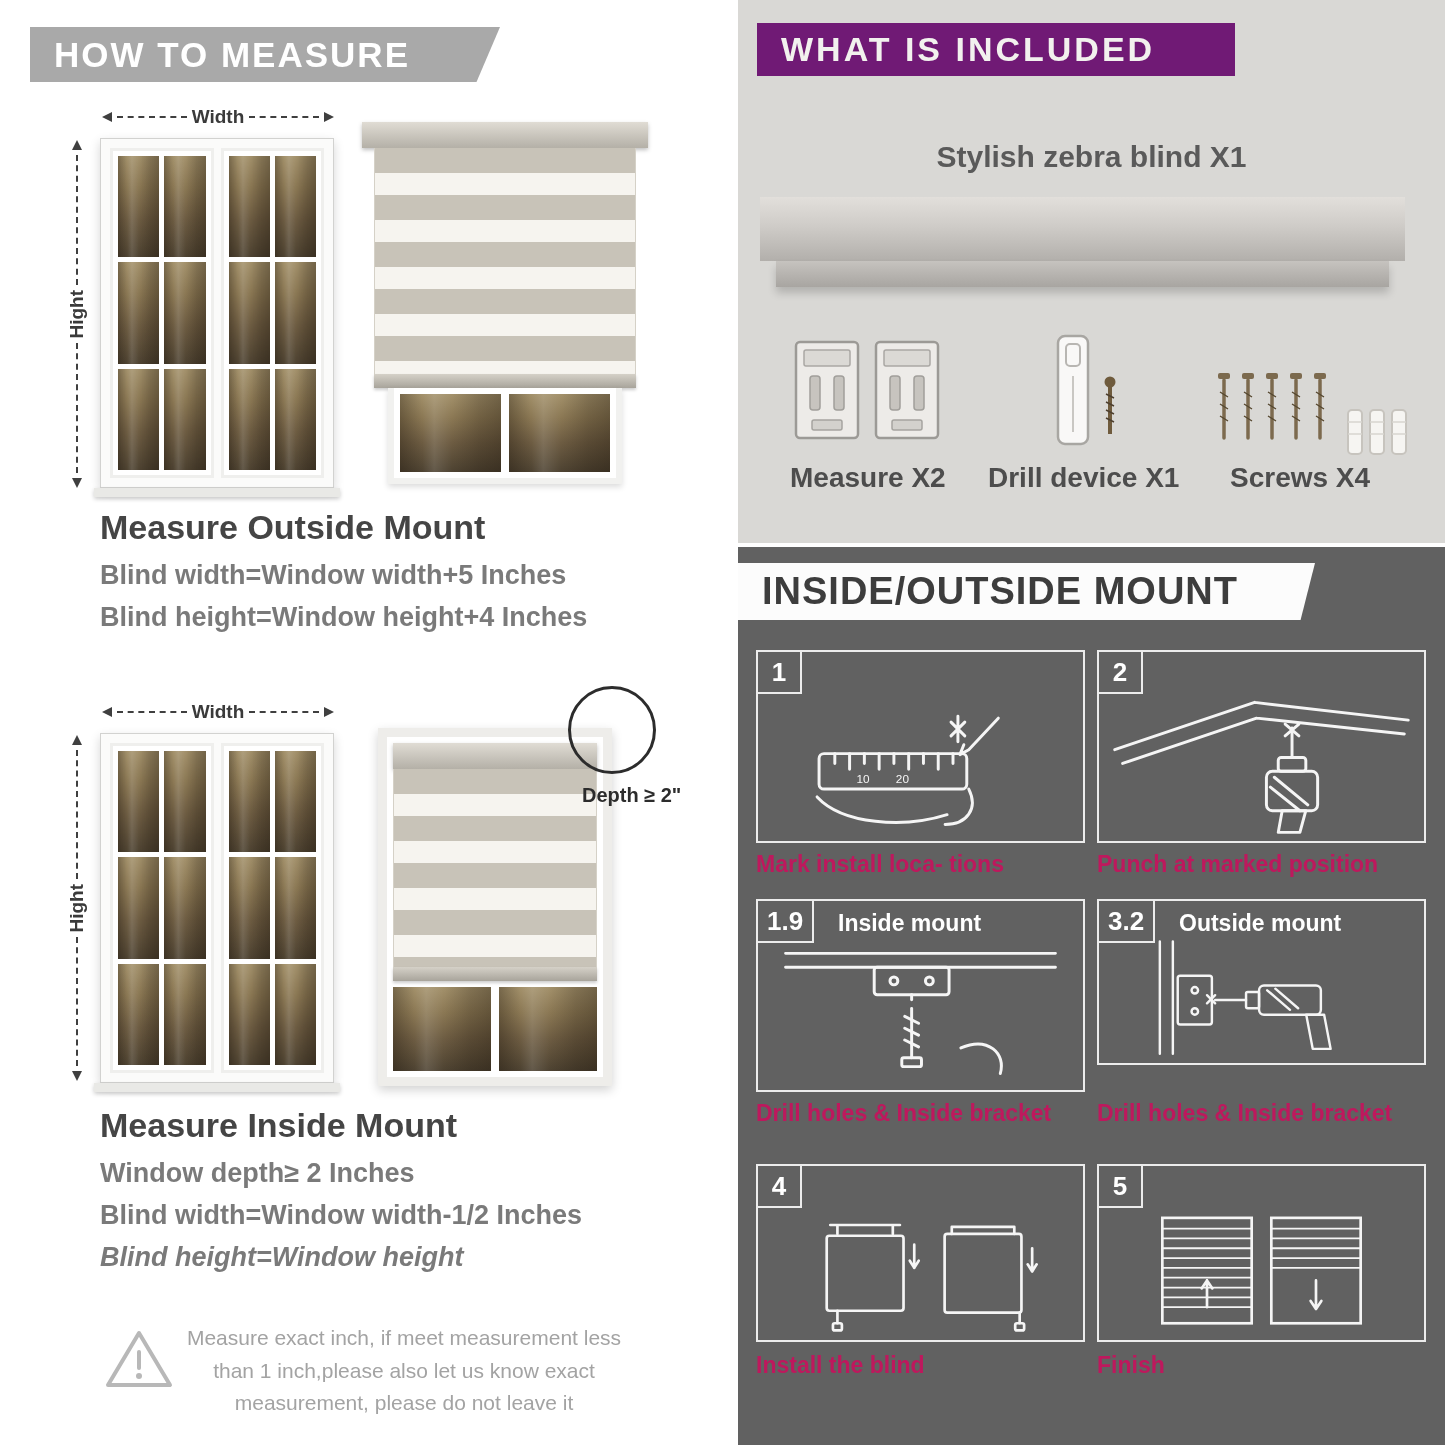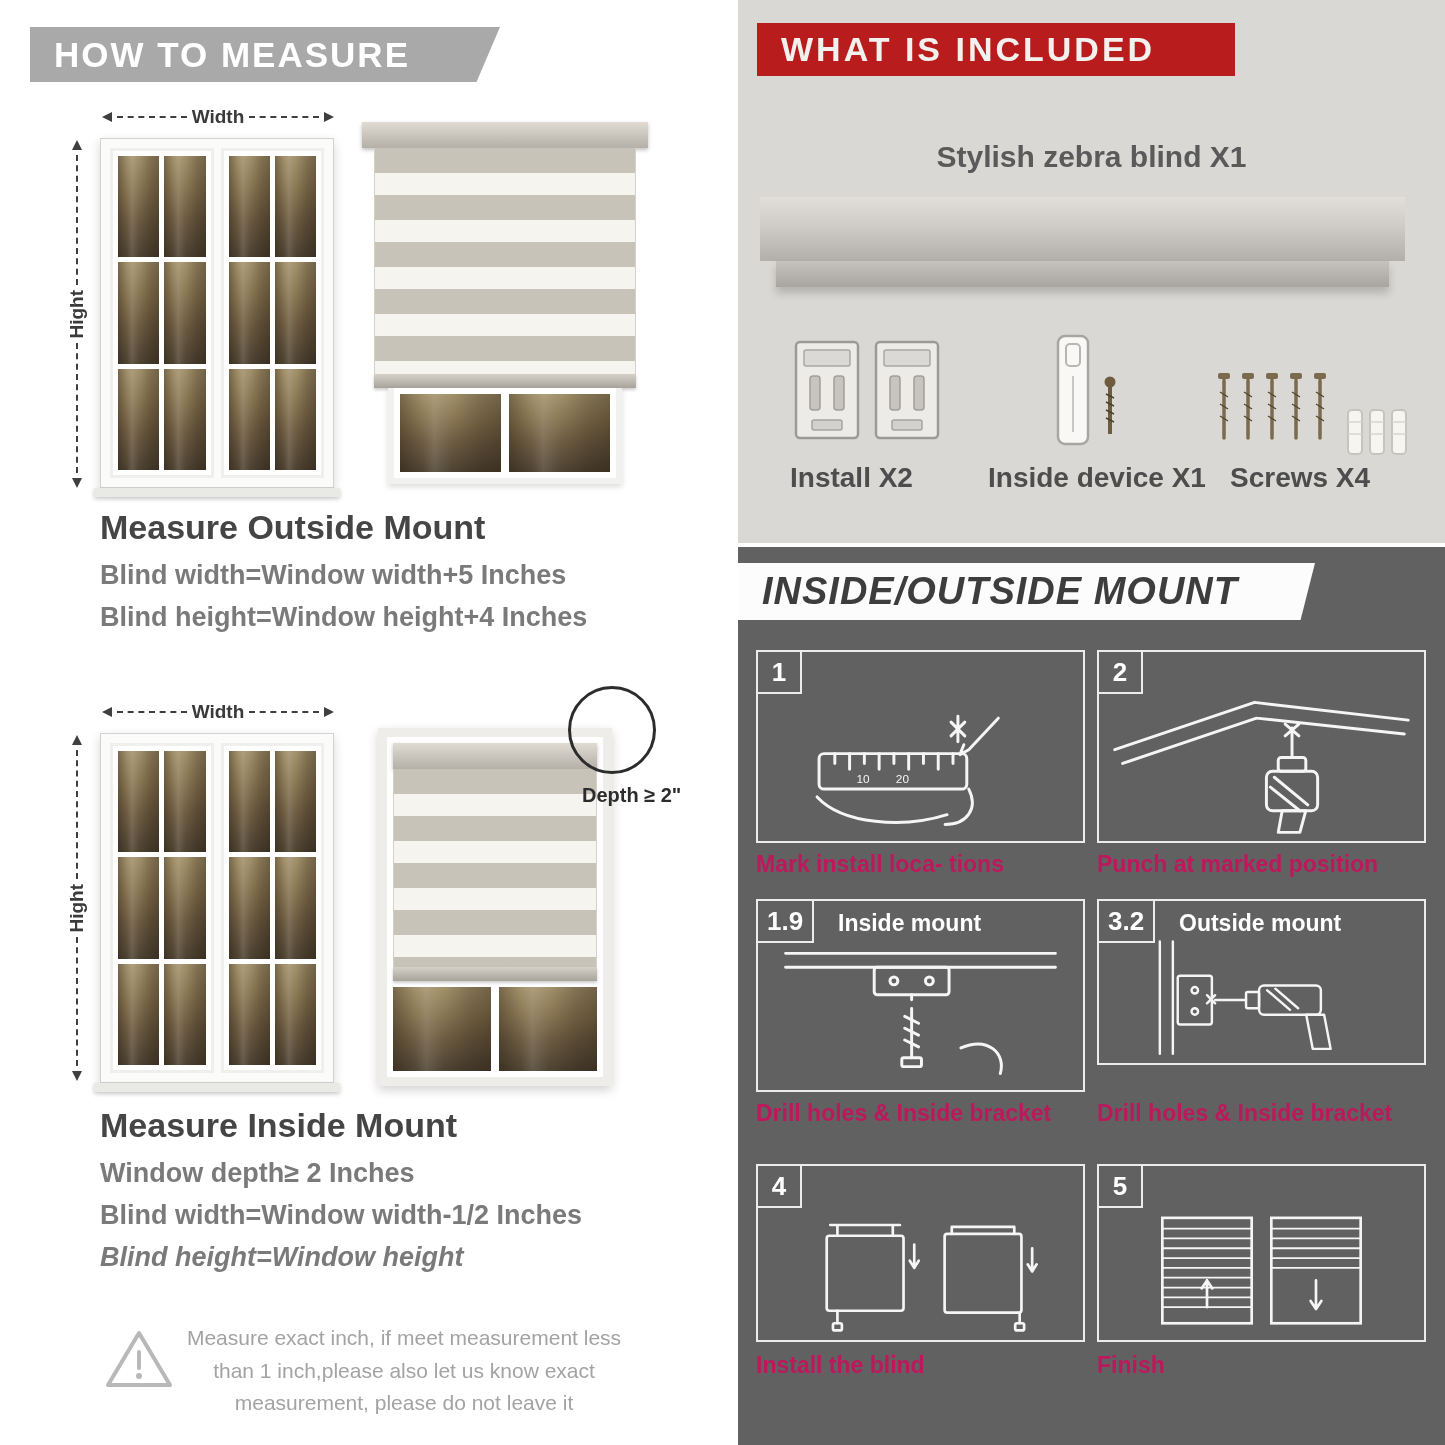--- a/index.html
+++ b/index.html
@@ -79,38 +79,38 @@
   
   .note-text {
     position:absolute; width:458px; font-size:21px; color:#a3a3a3;
     line-height:1.55; text-align:center;
   }
 
   
   .light-section { position:absolute; left:738px; top:0; width:707px; height:543px; background:#d9d8d5; }
   .included-banner {
     position:absolute; left:757px; top:23px; width:478px; height:53px;
-    background:#b91c1c; display:flex; align-items:center; padding-left:24px;
+    background:#701a75; display:flex; align-items:center; padding-left:24px;
     color:#f2f1ee; font-size:34px; font-weight:bold; letter-spacing:3px;
   }
   .blind-label { position:absolute; left:738px; top:140px; width:707px; text-align:center;
     font-size:30px; font-weight:bold; color:#5a5a5a; }
   .headrail-main { position:absolute; left:760px; top:197px; width:645px; height:64px;
     background:linear-gradient(180deg,#e2dfdb 0%,#cfccc8 45%,#b2afab 100%); }
   .headrail-lip { position:absolute; left:776px; top:261px; width:613px; height:26px;
     background:linear-gradient(180deg,#c6c3bf,#a8a5a1); box-shadow:0 6px 8px rgba(0,0,0,.18); }
   .item-label { position:absolute; font-size:28px; font-weight:bold; color:#4d4d4d; white-space:nowrap; }
 
   
   .dark-section { position:absolute; left:738px; top:547px; width:707px; height:898px; background:#616161; }
   .mount-banner {
     position:absolute; left:738px; top:563px; width:577px; height:57px;
     background:#fcfcfc; clip-path:polygon(0 0,100% 0,97.5% 100%,0 100%);
     display:flex; align-items:center; padding-left:24px;
-    color:#3d3d3d; font-size:38px; font-weight:bold; letter-spacing:1px;font-style:italic;
+    color:#3d3d3d; font-size:38px; font-weight:bold; letter-spacing:1px;
   }
   .tile { position:absolute; width:329px; border:2.5px solid #ececec; }
   .badge {
     position:absolute; top:0; left:0; min-width:44px; height:42px;
     display:flex; align-items:center; justify-content:center; padding:0 9px;
     border-right:2.5px solid #ececec; border-bottom:2.5px solid #ececec;
     color:#ffffff; font-size:26px; font-weight:bold;
   }
   .tile-title { position:absolute; top:9px; left:80px; color:#ffffff; font-size:23px; font-weight:bold; white-space:nowrap; }
   .art { position:absolute; left:0; top:34px; width:100%; height:calc(100% - 40px); }
@@ -284,22 +284,22 @@
     <path d="M8,20 l8,5 M8,32 l8,5 M8,44 l8,5 M32,20 l8,5 M32,32 l8,5 M32,44 l8,5 M56,20 l8,5 M56,32 l8,5 M56,44 l8,5 M80,20 l8,5 M80,32 l8,5 M80,44 l8,5 M104,20 l8,5 M104,32 l8,5 M104,44 l8,5"></path>
   </g>
   <g>
     <rect x="136" y="38" width="14" height="44" rx="4" fill="#f6f5f2" stroke="#c7c4be" stroke-width="2"></rect>
     <rect x="158" y="38" width="14" height="44" rx="4" fill="#f6f5f2" stroke="#c7c4be" stroke-width="2"></rect>
     <rect x="180" y="38" width="14" height="44" rx="4" fill="#f6f5f2" stroke="#c7c4be" stroke-width="2"></rect>
     <path d="M136,50 h14 M136,62 h14 M158,50 h14 M158,62 h14 M180,50 h14 M180,62 h14" stroke="#d8d5cf" stroke-width="1.5"></path>
   </g>
 </svg>
 
-<div class="item-label" style="left:790px; top:462px;">Install X2</div>
-<div class="item-label" style="left:988px; top:462px;">Inside device X1</div>
+<div class="item-label" style="left:790px; top:462px;">Measure X2</div>
+<div class="item-label" style="left:988px; top:462px;">Drill device X1</div>
 <div class="item-label" style="left:1230px; top:462px;">Screws X4</div>
 
 <div class="dark-section"></div>
 <div class="mount-banner">
   <span>INSIDE/OUTSIDE MOUNT</span>
 </div>
 
 <div class="tile" style="left:756px; top:650px; height:193px;">
   <div class="badge">1</div>
   <svg class="art" viewBox="0 0 330 150">

